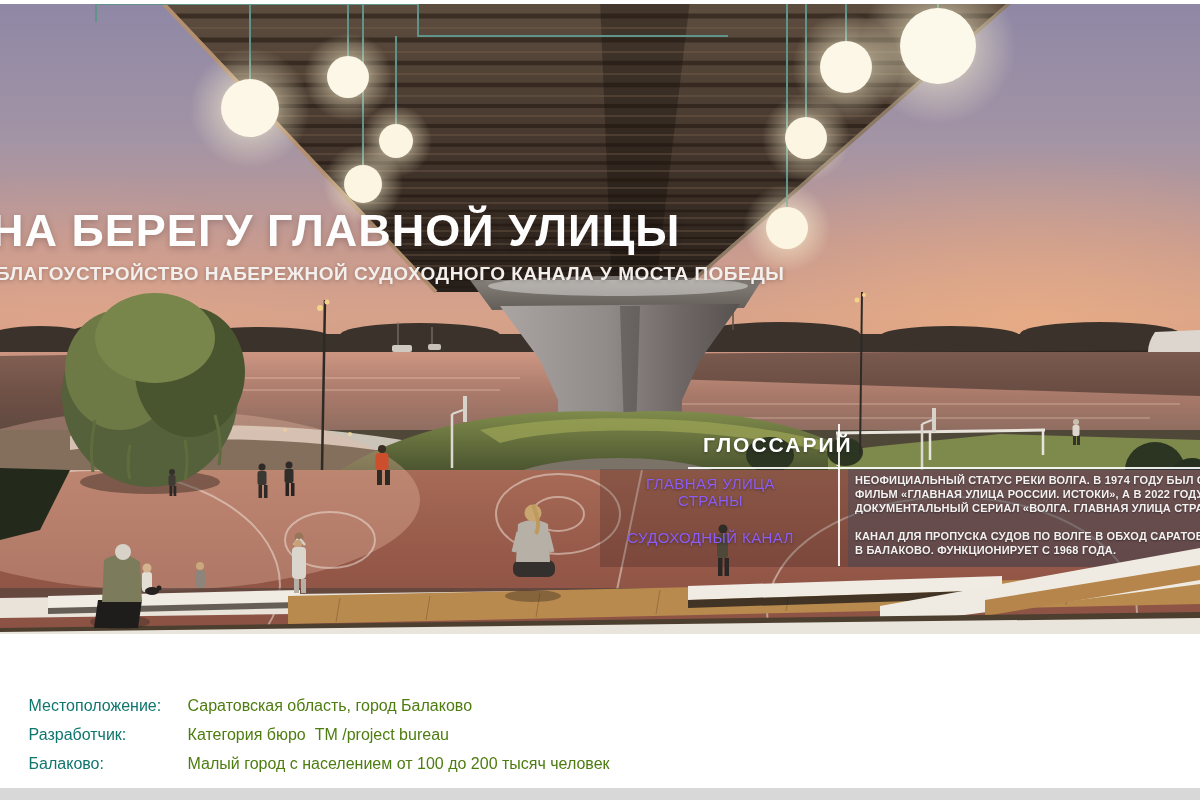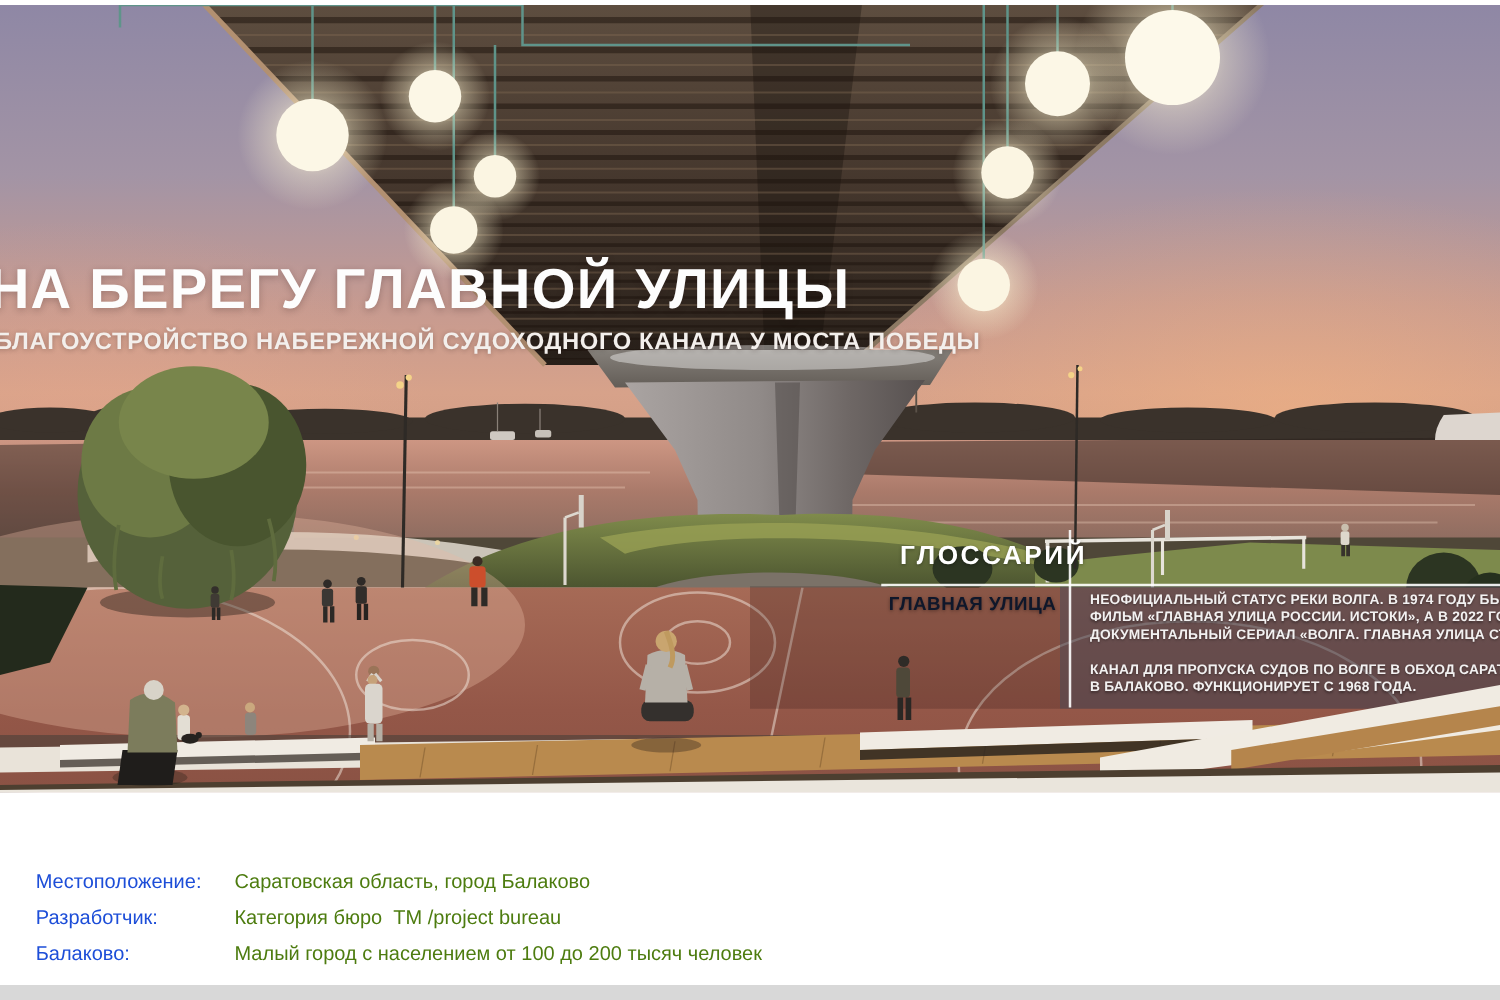--- a/index.html
+++ b/index.html
@@ -8,41 +8,41 @@
   .scene{position:absolute;left:0;top:0;width:1200px;height:634px;}
   .top-strip{position:absolute;left:0;top:0;width:1200px;height:4px;background:#ffffff;z-index:6;}
 
   
   .hero-title{position:absolute;left:-9px;top:205px;z-index:5;color:#fdfdfd;font-size:45px;
               font-weight:800;letter-spacing:1px;white-space:nowrap;text-shadow:0 2px 6px rgba(40,20,20,.25);}
   .hero-subtitle{position:absolute;left:-4px;top:263px;z-index:5;color:#f3efec;font-size:19px;
               font-weight:800;letter-spacing:.5px;white-space:nowrap;text-shadow:0 1px 4px rgba(40,20,20,.3);}
 
   
-  .glossary{position:absolute;left:17px;top:0;width:1070px;height:634px;z-index:5;pointer-events:none;}
+  .glossary{position:absolute;left:0;top:0;width:1070px;height:634px;z-index:5;pointer-events:none;}
   .gl-heading{position:absolute;left:703px;top:433px;font-size:21px;font-weight:800;color:#ffffff;
               letter-spacing:2px;text-shadow:0 1px 3px rgba(0,0,0,.35);}
   .gl-hline{position:absolute;left:688px;top:467px;width:512px;height:2px;background:rgba(255,255,255,.9);}
   .gl-vline{position:absolute;left:838px;top:424px;width:2px;height:142px;background:rgba(255,255,255,.9);}
-  .gl-terms{position:absolute;width:235px;text-align:right;color:#0f172a;font-size:15px;line-height:17px;
-            font-weight:700;letter-spacing:.4px;text-shadow:0 1px 3px rgba(0,0,0,.4);}
+  .gl-terms{position:absolute;width:235px;text-align:center;color:#8b5cf6;font-size:15px;line-height:17px;
+            font-weight:400;letter-spacing:.4px;text-shadow:0 1px 3px rgba(0,0,0,.4);}
   .gl-term-1{left:593px;top:475px;}
   .gl-term-2{left:593px;top:529px;}
   .gl-defs{position:absolute;left:855px;color:rgba(255,255,255,.93);font-size:11px;line-height:14px;
            font-weight:700;letter-spacing:.2px;white-space:nowrap;text-shadow:0 1px 2px rgba(0,0,0,.4);}
   .gl-def-1{top:473px;}
   .gl-def-2{top:529px;}
   .gl-defs div{white-space:nowrap;}
 
   
   .footer{position:absolute;left:0;top:634px;width:1200px;height:154px;background:#ffffff;z-index:4;}
   .bottom-strip{position:absolute;left:0;top:788px;width:1200px;height:12px;background:#d8d8d8;z-index:4;}
   .fields{position:absolute;left:-7px;top:45px;}
   .f-row{height:29px;font-size:16px;white-space:pre;}
-  .f-label{display:inline-block;width:130px;color:#1d4ed8;font-weight:400;}
+  .f-label{display:inline-block;width:130px;color:#0f766e;font-weight:400;}
   .f-value{color:#4d7c0f;font-weight:400;white-space:pre;margin-left:29px;}
 
   .logo{position:absolute;}
   .minstroy{left:610px;top:666px;width:240px;height:120px;}
   .ms-title{position:absolute;left:90px;top:28px;font-size:19px;line-height:20px;font-weight:800;
             color:#464646;letter-spacing:.5px;}
   .ms-caption{position:absolute;left:90px;top:84px;font-size:4.6px;line-height:5.6px;color:#9f9f9f;
               letter-spacing:.3px;font-weight:700;}
   .contest{left:850px;top:676px;width:230px;height:100px;}
   .ct-text{position:absolute;left:55px;top:37px;font-size:7px;line-height:8.6px;letter-spacing:.2px;}
@@ -399,25 +399,29 @@
 
   <div class="hero-title">НА БЕРЕГУ ГЛАВНОЙ УЛИЦЫ</div>
   <div class="hero-subtitle">БЛАГОУСТРОЙСТВО НАБЕРЕЖНОЙ СУДОХОДНОГО КАНАЛА У МОСТА ПОБЕДЫ</div>
 
   <div class="glossary">
     <div class="gl-heading">ГЛОССАРИЙ</div>
     <div class="gl-hline"></div>
     <div class="gl-vline"></div>
     <div class="gl-terms gl-term-1">
       <div>ГЛАВНАЯ УЛИЦА</div>
+      <div>СТРАНЫ</div>
     </div>
     <div class="gl-defs gl-def-1">
       <div>НЕОФИЦИАЛЬНЫЙ СТАТУС РЕКИ ВОЛГА. В 1974 ГОДУ БЫЛ СНЯТ</div>
       <div>ФИЛЬМ «ГЛАВНАЯ УЛИЦА РОССИИ. ИСТОКИ», А В 2022 ГОДУ ВЫШЕЛ</div>
       <div>ДОКУМЕНТАЛЬНЫЙ СЕРИАЛ «ВОЛГА. ГЛАВНАЯ УЛИЦА СТРАНЫ»</div>
+    </div>
+    <div class="gl-terms gl-term-2">
+      <div>СУДОХОДНЫЙ КАНАЛ</div>
     </div>
     <div class="gl-defs gl-def-2">
       <div>КАНАЛ ДЛЯ ПРОПУСКА СУДОВ ПО ВОЛГЕ В ОБХОД САРАТОВСКОЙ</div>
       <div>В БАЛАКОВО. ФУНКЦИОНИРУЕТ С 1968 ГОДА.</div>
     </div>
   </div>
 
   <div class="footer">
     <div class="fields">
       <div class="f-row">

